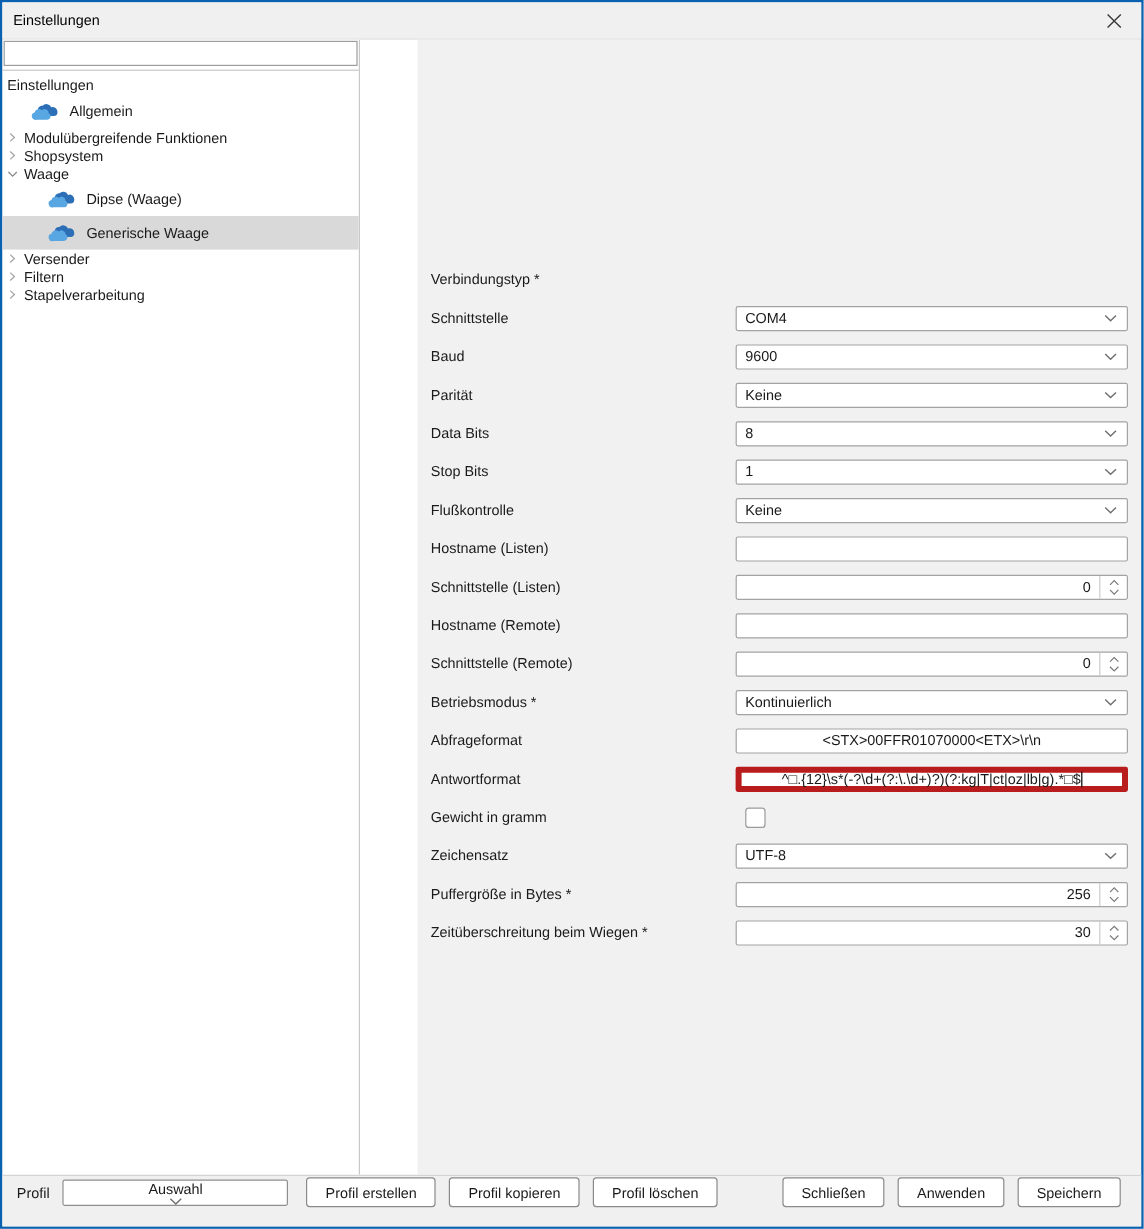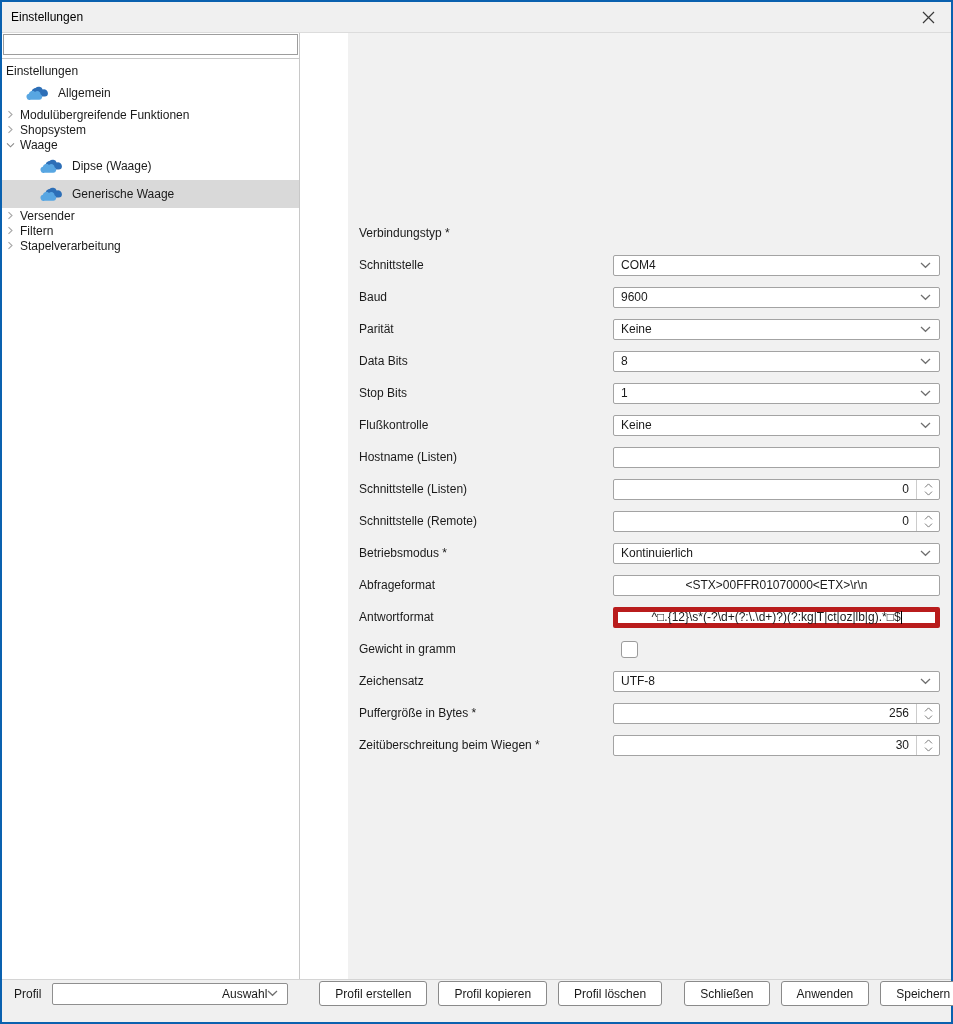--- a/index.html
+++ b/index.html
@@ -37,23 +37,23 @@
   .caret { width:1px; height:13px; background:#000; flex-shrink:0; }
   .control.numberbox { padding:0; }
   .num-val { flex:1; text-align:right; padding-right:7px; }
   .spin-btn { width:23px; height:100%; border-left:1px solid #cccccc; display:flex; align-items:center; justify-content:center; flex-shrink:0; }
   .checkbox { width:17px; height:17px; border:1px solid #9b9b9b; border-radius:3px; background:#fff; margin-left:8px; }
   .val-text { overflow:hidden; text-overflow:clip; white-space:pre; }
 
   
   .footer { height:43px; background:#f0f0f0; border-top:1px solid #d4d4d4; display:flex; align-items:center; padding:0 17px 15px 12px; gap:11px; flex-shrink:0; }
   .profile-label { margin-right:0; }
-  .profile-select { width:236px; height:22px; background:#fff; border:1px solid #8f8f8f; border-radius:2px; display:flex; align-items:center; justify-content:flex-end; padding:0 9px; flex-shrink:0; }
+  .profile-select { width:188px; height:22px; background:#fff; border:1px solid #8f8f8f; border-radius:2px; display:flex; align-items:center; justify-content:flex-start; padding:0 9px; flex-shrink:0;flex-direction:column; }
   .btn { height:25px; padding:0 15px; background:#fff; border:1px solid #8a8a8a; border-radius:3px; font-family:"Liberation Sans",sans-serif; font-size:12px; color:#1a1a1a; display:inline-flex; align-items:center; white-space:nowrap; }
-  .btn.first-left { margin-left:20px; }
+  .btn.first-left { margin-left:4px; }
   .spacer { flex:1; }
 </style>
 </head>
 <body>
 
 <div class="window">
 
   <div class="titlebar">
     <span class="titlebar-title">Einstellungen</span>
     <div class="close-btn">
@@ -228,20 +228,26 @@
         <div class="form-row">
           <div class="form-label">Schnittstelle (Listen)</div>
           <div class="control numberbox">
             <span class="num-val">0</span>
             <span class="spin-btn">
               <svg width="9" height="15" viewBox="0 0 9 15">
                 <path d="M1 5.4L4.5 1.9 8 5.4" fill="none" stroke="#7a7a7a" stroke-width="1"></path>
                 <path d="M1 9.6l3.5 3.5L8 9.6" fill="none" stroke="#7a7a7a" stroke-width="1"></path>
               </svg>
             </span>
+          </div>
+        </div>
+        <div class="form-row">
+          <div class="form-label">Hostname (Remote)</div>
+          <div class="control textbox">
+            <span class="val-text"></span>
           </div>
         </div>
         <div class="form-row">
           <div class="form-label">Schnittstelle (Remote)</div>
           <div class="control numberbox">
             <span class="num-val">0</span>
             <span class="spin-btn">
               <svg width="9" height="15" viewBox="0 0 9 15">
                 <path d="M1 5.4L4.5 1.9 8 5.4" fill="none" stroke="#7a7a7a" stroke-width="1"></path>
                 <path d="M1 9.6l3.5 3.5L8 9.6" fill="none" stroke="#7a7a7a" stroke-width="1"></path>

